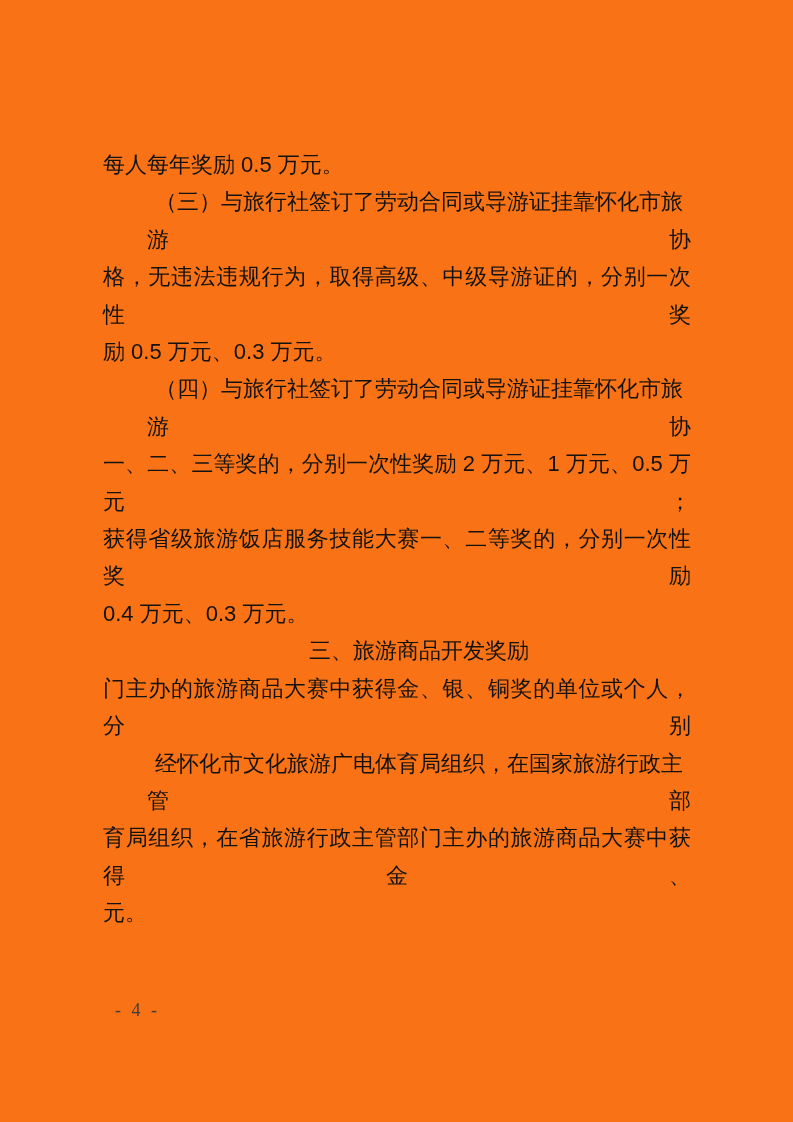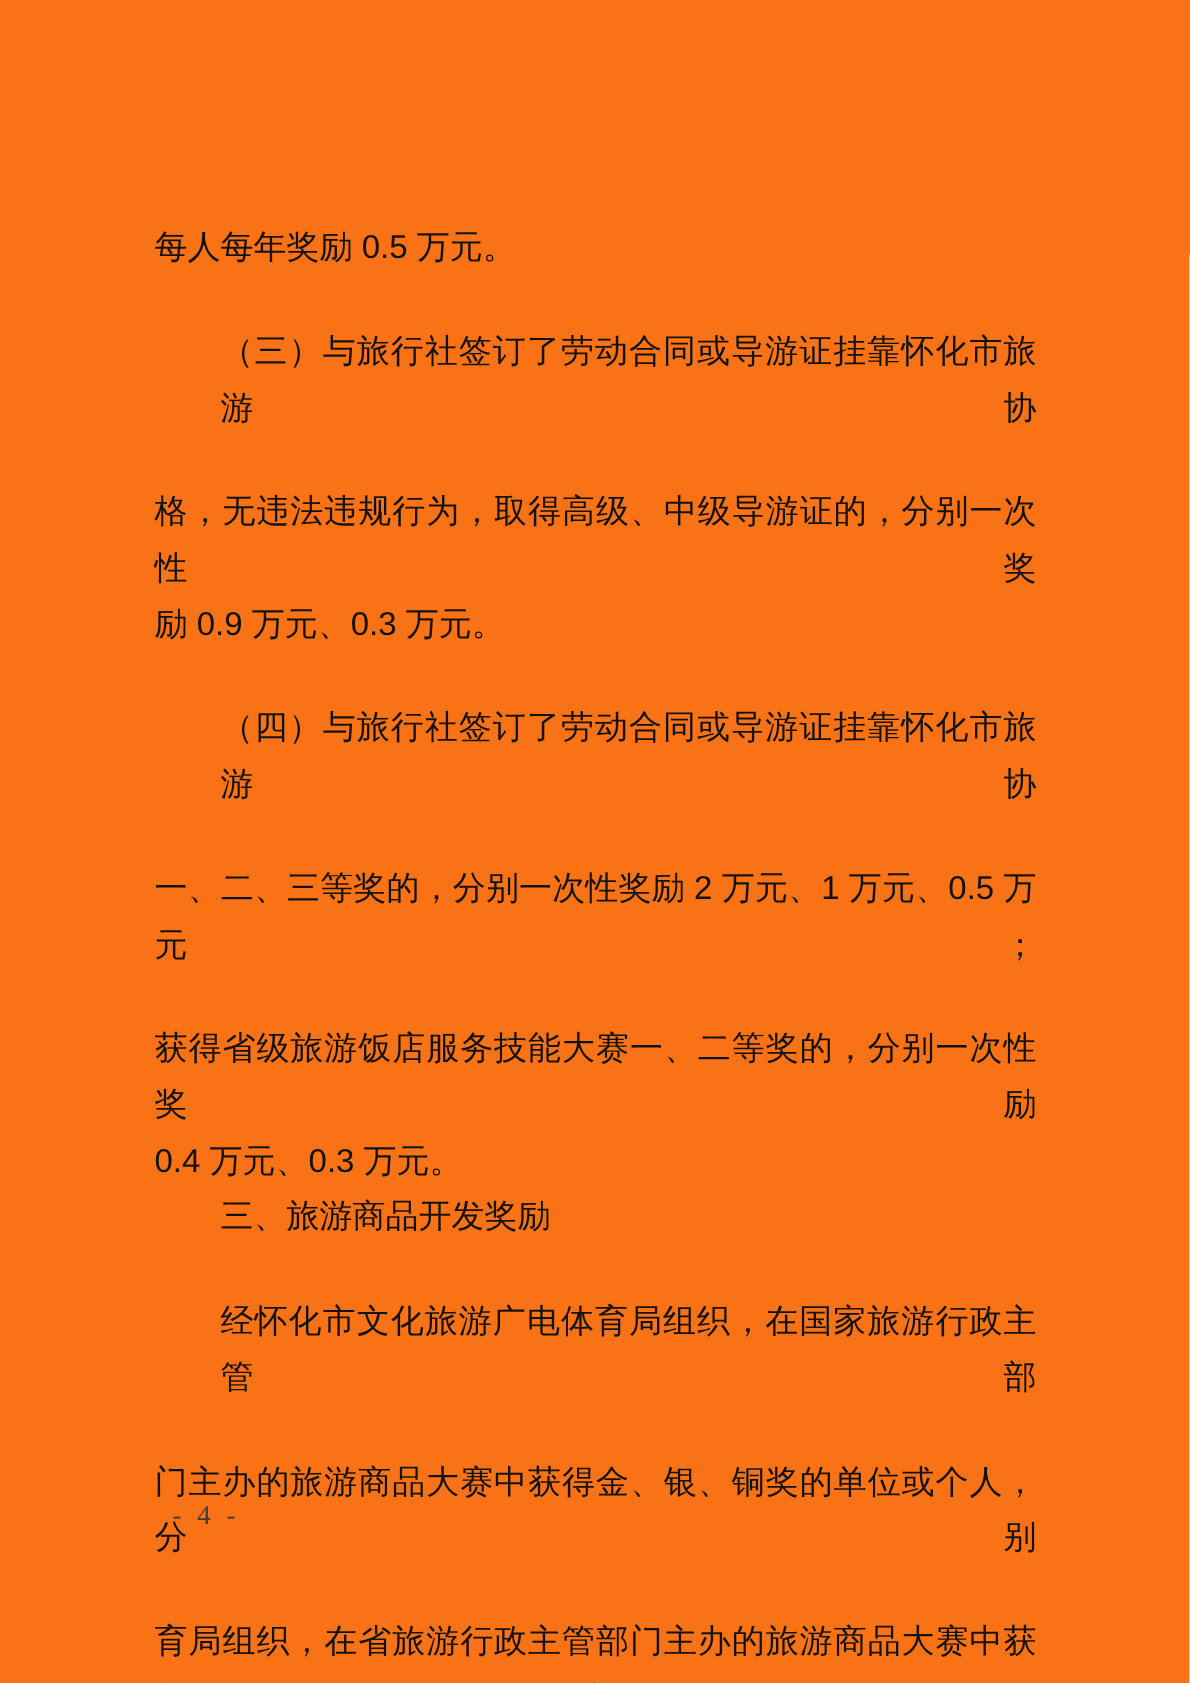--- a/index.html
+++ b/index.html
@@ -26,25 +26,25 @@
     letter-spacing: 0;
   }
   .line {
     min-height: 37.4px;
     white-space: normal;
   }
   
   .fill {
     text-align: justify;
     text-align-last: justify;
-    margin-top: 32px;
   }
   
   .indent {
     padding-left: 44px;
+    text-align: center;
   }
   .heading {
     font-weight: normal;
   }
   .page-number {
     position: absolute;
     left: 115px;
     top: 1000px;
     font-family: "Liberation Serif", "DejaVu Serif", serif;
     font-size: 18px;
@@ -59,37 +59,37 @@
 
   <div class="doc-body">
 
     <div>
       <div class="line">每人每年奖励 0.5 万元。</div>
     </div>
 
     <div>
       <div class="line fill indent">（三）与旅行社签订了劳动合同或导游证挂靠怀化市旅游协</div>
       <div class="line fill">格，无违法违规行为，取得高级、中级导游证的，分别一次性奖</div>
-      <div class="line">励 0.9 万元、0.3 万元。</div>
+      <div class="line">励 0.5 万元、0.3 万元。</div>
     </div>
 
     <div>
       <div class="line fill indent">（四）与旅行社签订了劳动合同或导游证挂靠怀化市旅游协</div>
       <div class="line fill">一、二、三等奖的，分别一次性奖励 2 万元、1 万元、0.5 万元；</div>
       <div class="line fill">获得省级旅游饭店服务技能大赛一、二等奖的，分别一次性奖励</div>
       <div class="line">0.4 万元、0.3 万元。</div>
     </div>
 
     <div>
       <div class="line indent heading">三、旅游商品开发奖励</div>
     </div>
 
     <div>
+      <div class="line fill">门主办的旅游商品大赛中获得金、银、铜奖的单位或个人，分别</div>
       <div class="line fill indent">经怀化市文化旅游广电体育局组织，在国家旅游行政主管部</div>
-      <div class="line fill">门主办的旅游商品大赛中获得金、银、铜奖的单位或个人，分别</div>
       <div class="line fill">育局组织，在省旅游行政主管部门主办的旅游商品大赛中获得金、</div>
       <div class="line">元。</div>
     </div>
 
   </div>
 
   <div class="page-number">- 4 -</div>
 
 </div>
 

